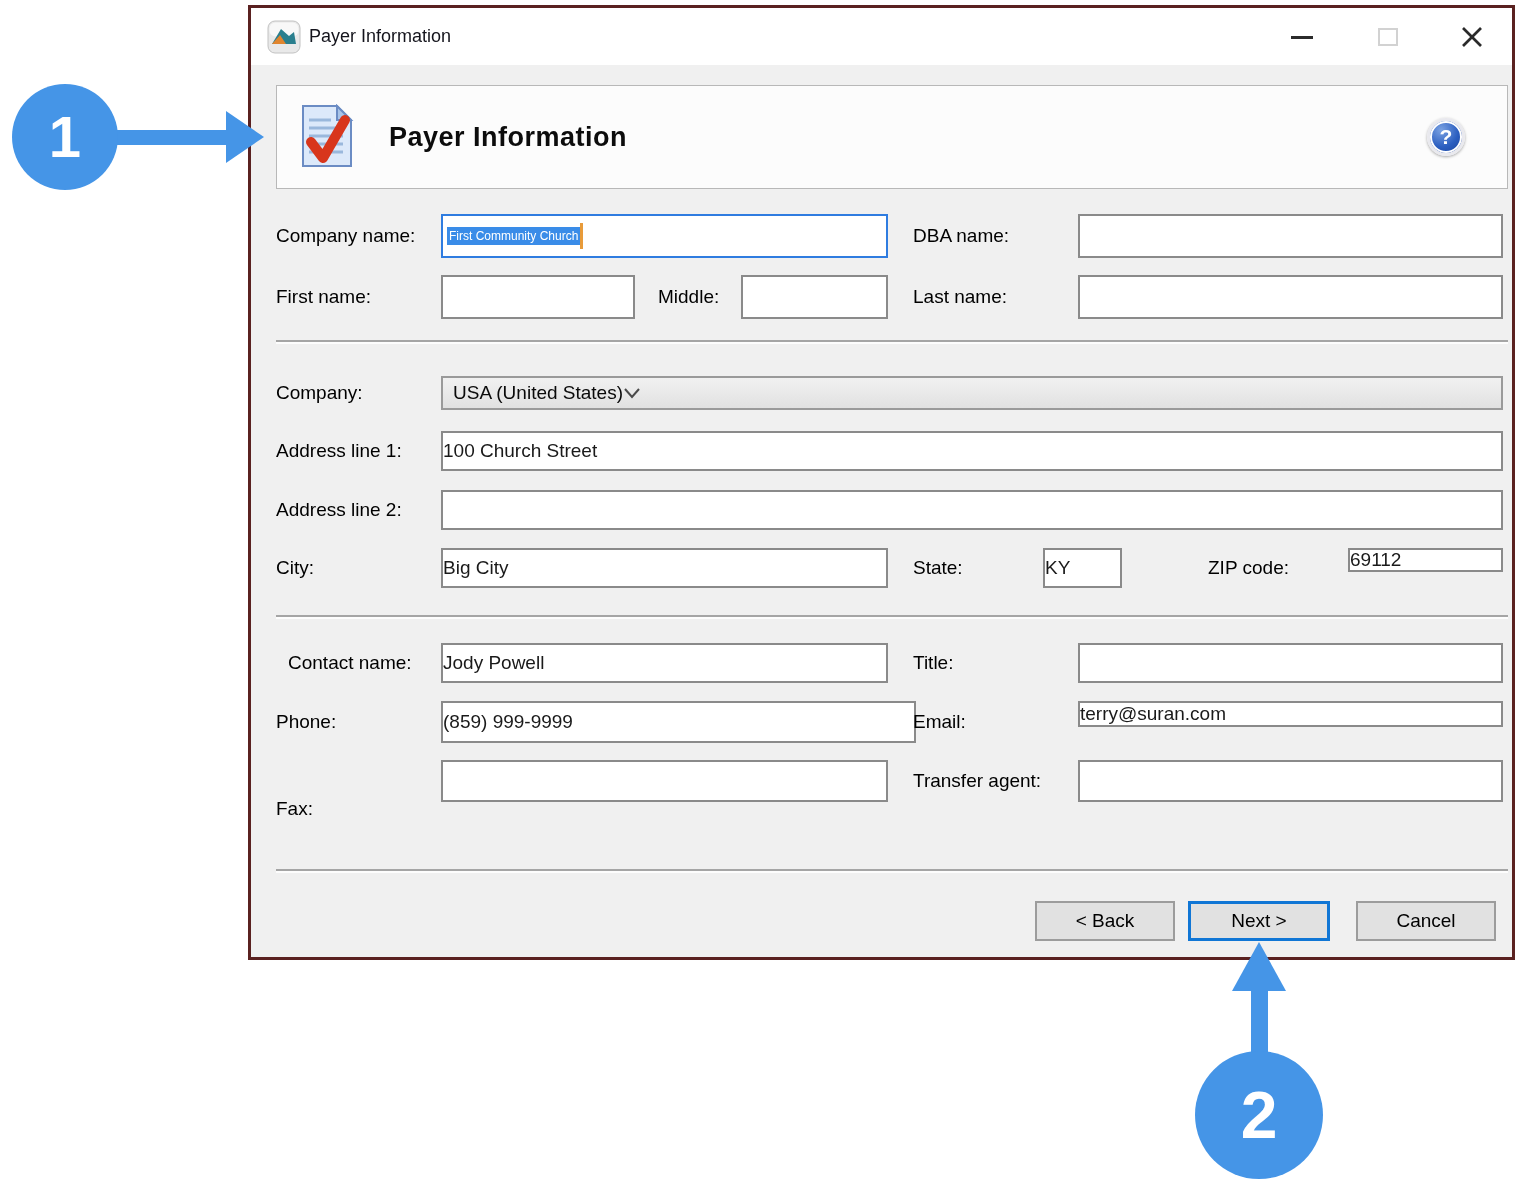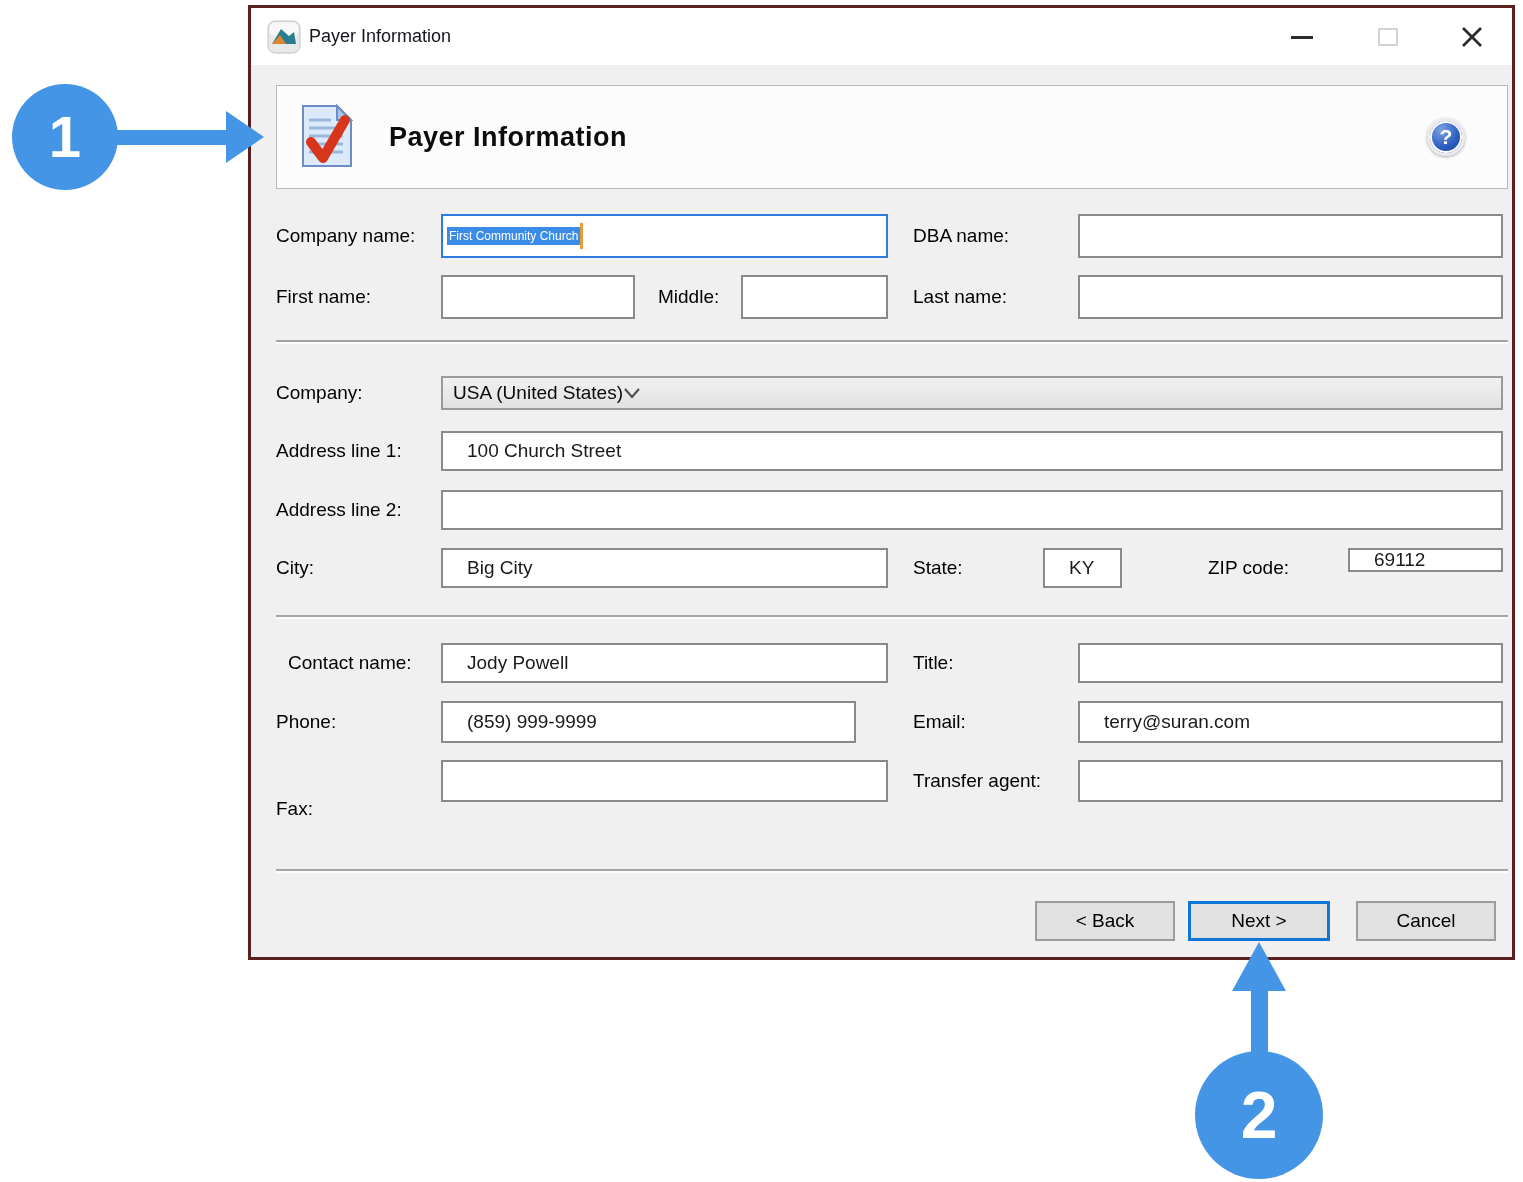--- a/index.html
+++ b/index.html
@@ -26,21 +26,21 @@
           font-size:27px;font-weight:800;letter-spacing:.5px;color:#0c0c0c;}
   .help-btn{position:absolute;right:42px;top:32px;width:38px;height:38px;border-radius:50%;
           background:radial-gradient(circle at 35% 28%,#7ba2e2 0%,#2b5ec0 55%,#1a3f95 100%);
           border:3px solid #e9e9ee;box-shadow:0 1px 3px rgba(0,0,0,.35), inset 0 0 0 2px #ffffff;
           display:flex;align-items:center;justify-content:center;
           color:#ffffff;font-size:21px;font-weight:700;}
 
   
   .label{position:absolute;display:flex;align-items:center;font-size:19px;color:#000;}
   .field{position:absolute;border:2px solid #8a8a8a;background:#ffffff;font-size:19px;
-         color:#1a1a1a;padding:0 24px;font-family:inherit;outline:none;}
+         color:#1a1a1a;padding:0 0;font-family:inherit;outline:none;}
   .field-like{position:absolute;border:2px solid #8a8a8a;background:#ffffff;font-size:12px;
          color:#1a1a1a;padding:0 4px;display:flex;align-items:center;}
   .focused{border-color:#2f7ce0;}
   .selection{background:#3a8ce8;color:#ffffff;padding:2px 2px;white-space:nowrap;}
   .caret{width:3px;height:26px;background:#e89b3a;display:inline-block;}
   .dropdown{position:absolute;background:linear-gradient(#f1f1f1,#e1e1e1);border:2px solid #9a9a9a;
          display:flex;align-items:center;padding:0 12px 0 10px;
          font-size:19px;color:#0a0a0a;}
   .separator{position:absolute;height:0;border-top:2px solid #a5a5a5;border-bottom:2px solid #fdfdfd;}
 
@@ -141,23 +141,23 @@
     <input class="field" style="left: 1097px; top: 540px; width: 155px; height: 24px;" value="69112">
 
     <div class="separator" style="left:25px;top:607px;width:1232px;"></div>
 
     <div class="label" style="left:25px;top:635px;height:40px;margin-left:12px;">Contact name:</div>
     <input class="field" style="left: 190px; top: 635px; width: 447px; height: 40px;" value="Jody Powell">
     <div class="label" style="left:662px;top:635px;height:40px;">Title:</div>
     <input class="field" style="left: 827px; top: 635px; width: 425px; height: 40px;" value="">
 
     <div class="label" style="left:25px;top:693px;height:42px;">Phone:</div>
-    <input class="field" style="left: 190px; top: 693px; width: 415px; height: 42px;" value="(859) 999-9999">
+    <input class="field" style="left: 190px; top: 693px; width: 475px; height: 42px;" value="(859) 999-9999">
     <div class="label" style="left:662px;top:693px;height:42px;">Email:</div>
-    <input class="field" style="left: 827px; top: 693px; width: 425px; height: 42px;" value="terry@suran.com">
+    <input class="field" style="left: 827px; top: 693px; width: 425px; height: 26px;" value="terry@suran.com">
 
     <div class="label" style="left:25px;top:780px;height:42px;">Fax:</div>
     <input class="field" style="left: 190px; top: 752px; width: 447px; height: 42px;" value="">
     <div class="label" style="left:662px;top:752px;height:42px;">Transfer agent:</div>
     <input class="field" style="left: 827px; top: 752px; width: 425px; height: 42px;" value="">
 
     <div class="separator" style="left:25px;top:861px;width:1232px;"></div>
 
     <button class="btn" style="left:784px;top:893px;width:140px;height:40px;">&lt; Back</button>
     <button class="btn default" style="left:937px;top:893px;width:142px;height:40px;">Next &gt;</button>

